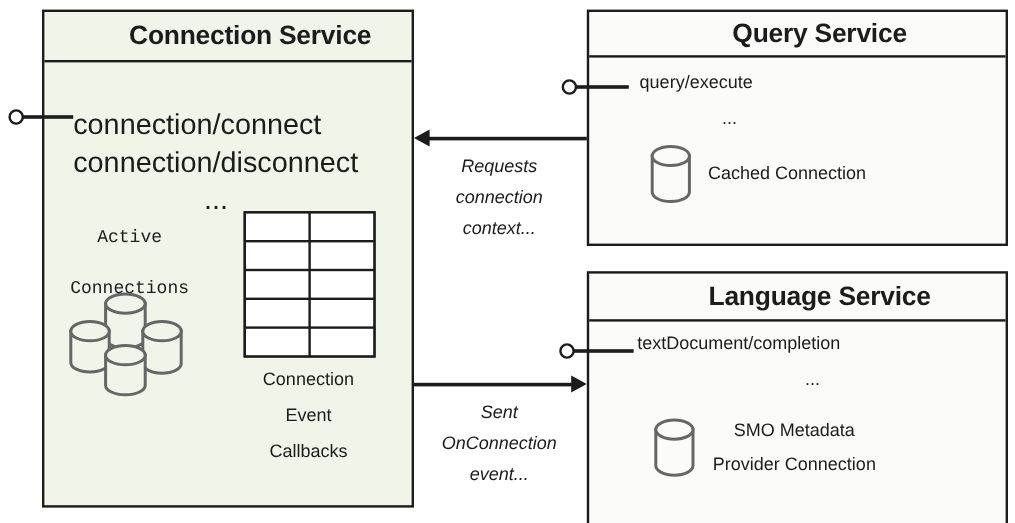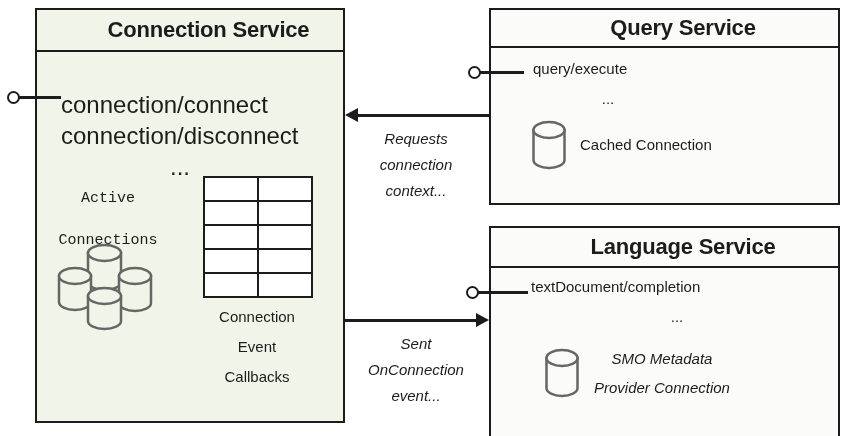--- a/index.html
+++ b/index.html
@@ -31,27 +31,27 @@
   .callback-grid{
     left:166px;top:166px;width:110px;height:122px;box-sizing:border-box;
     display:grid;gap:2px;background:var(--line);border:2px solid var(--line);
   }
   .grid-cell{background:#ffffff;}
   .callbacks-label{left:140px;top:292px;width:160px;line-height:30px;}
   
   #query-box{left:489px;top:8px;width:351px;height:197px;background:var(--svc-fill);}
   #query-box .box-header{height:36px;}
   .query-methods{left:42px;top:44px;width:150px;line-height:30px;}
-  .cached-row{left:40px;top:110px;display:flex;align-items:center;gap:13px;}
+  .cached-row{left:50px;top:110px;display:flex;align-items:center;gap:13px;}
   
   #lang-box{left:489px;top:226px;width:351px;height:240px;background:var(--svc-fill);}
   #lang-box .box-header{height:38px;}
   .lang-methods{left:40px;top:44px;width:292px;line-height:30px;}
   .smo-row{left:53px;top:116px;display:flex;align-items:center;gap:14px;}
-  .smo-label{line-height:29px;font-style:italic;}
+  .smo-label{line-height:29px;}
   
   .lolli-line{position:absolute;height:3px;background:var(--line);}
   .lolli-circle{
     position:absolute;width:13px;height:13px;border:2.5px solid var(--line);
     border-radius:50%;background:#ffffff;box-sizing:border-box;
   }
   
   .arrow-shaft{position:absolute;height:3px;background:var(--line);}
   .arrow-head-left{
     position:absolute;width:0;height:0;

